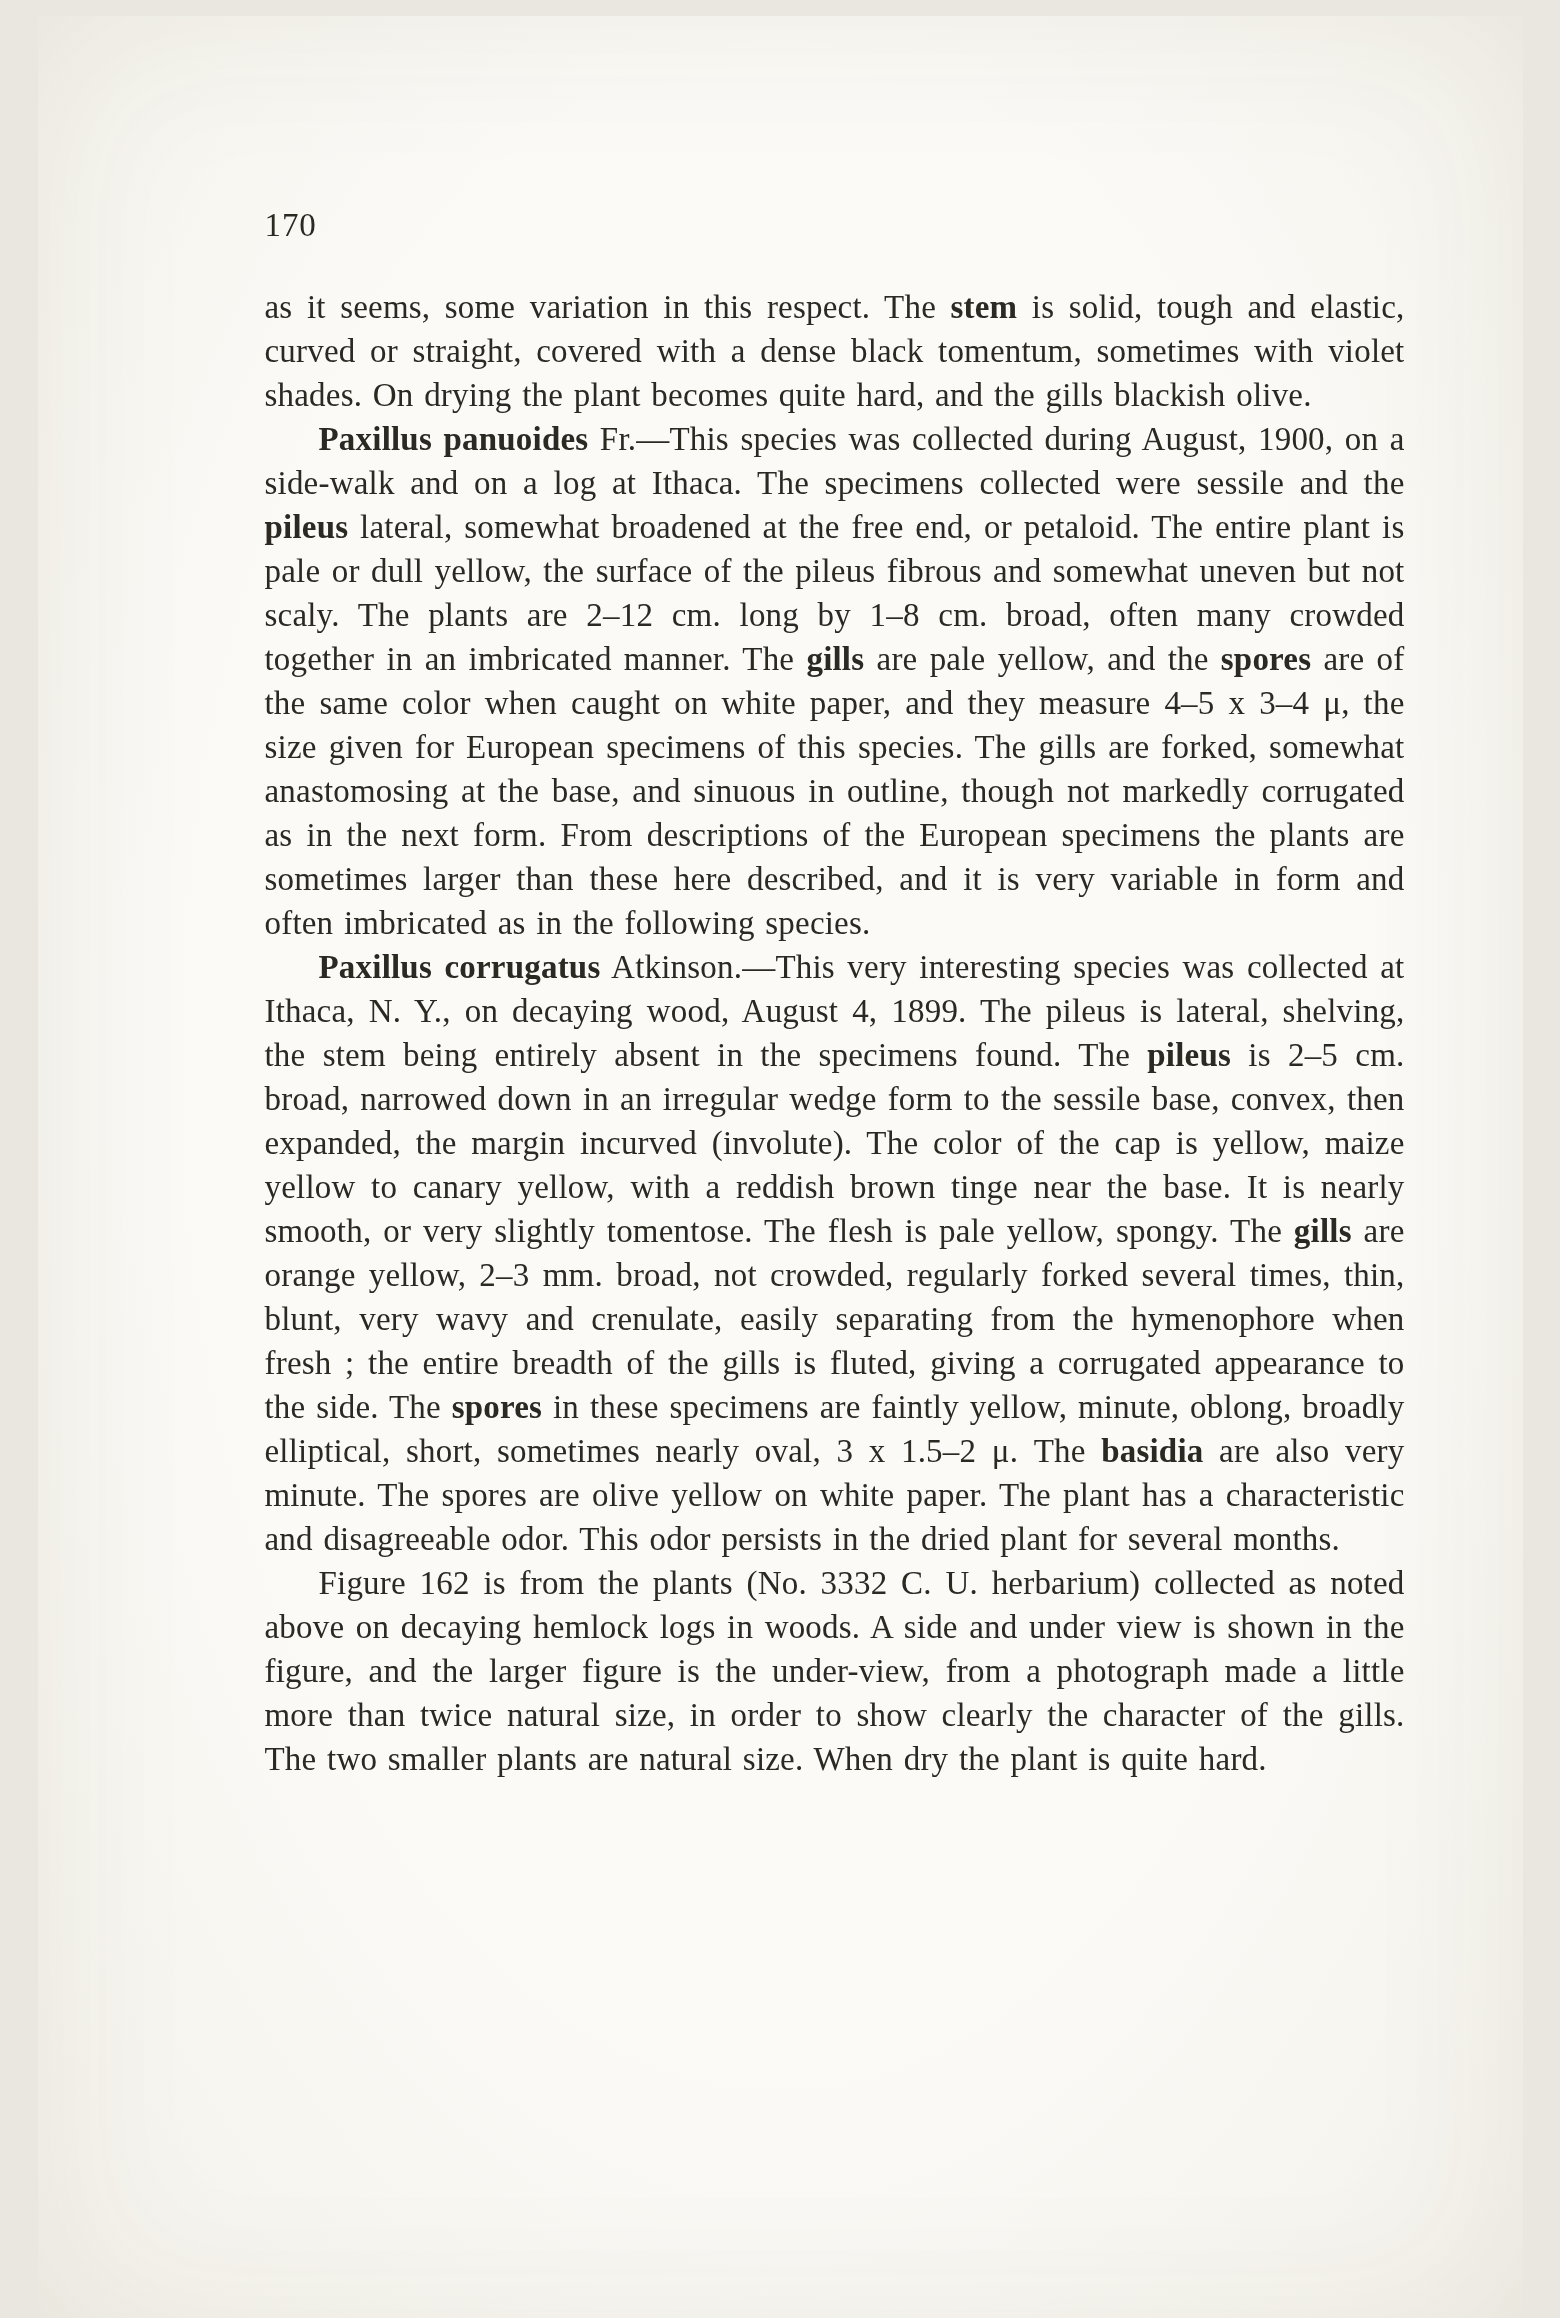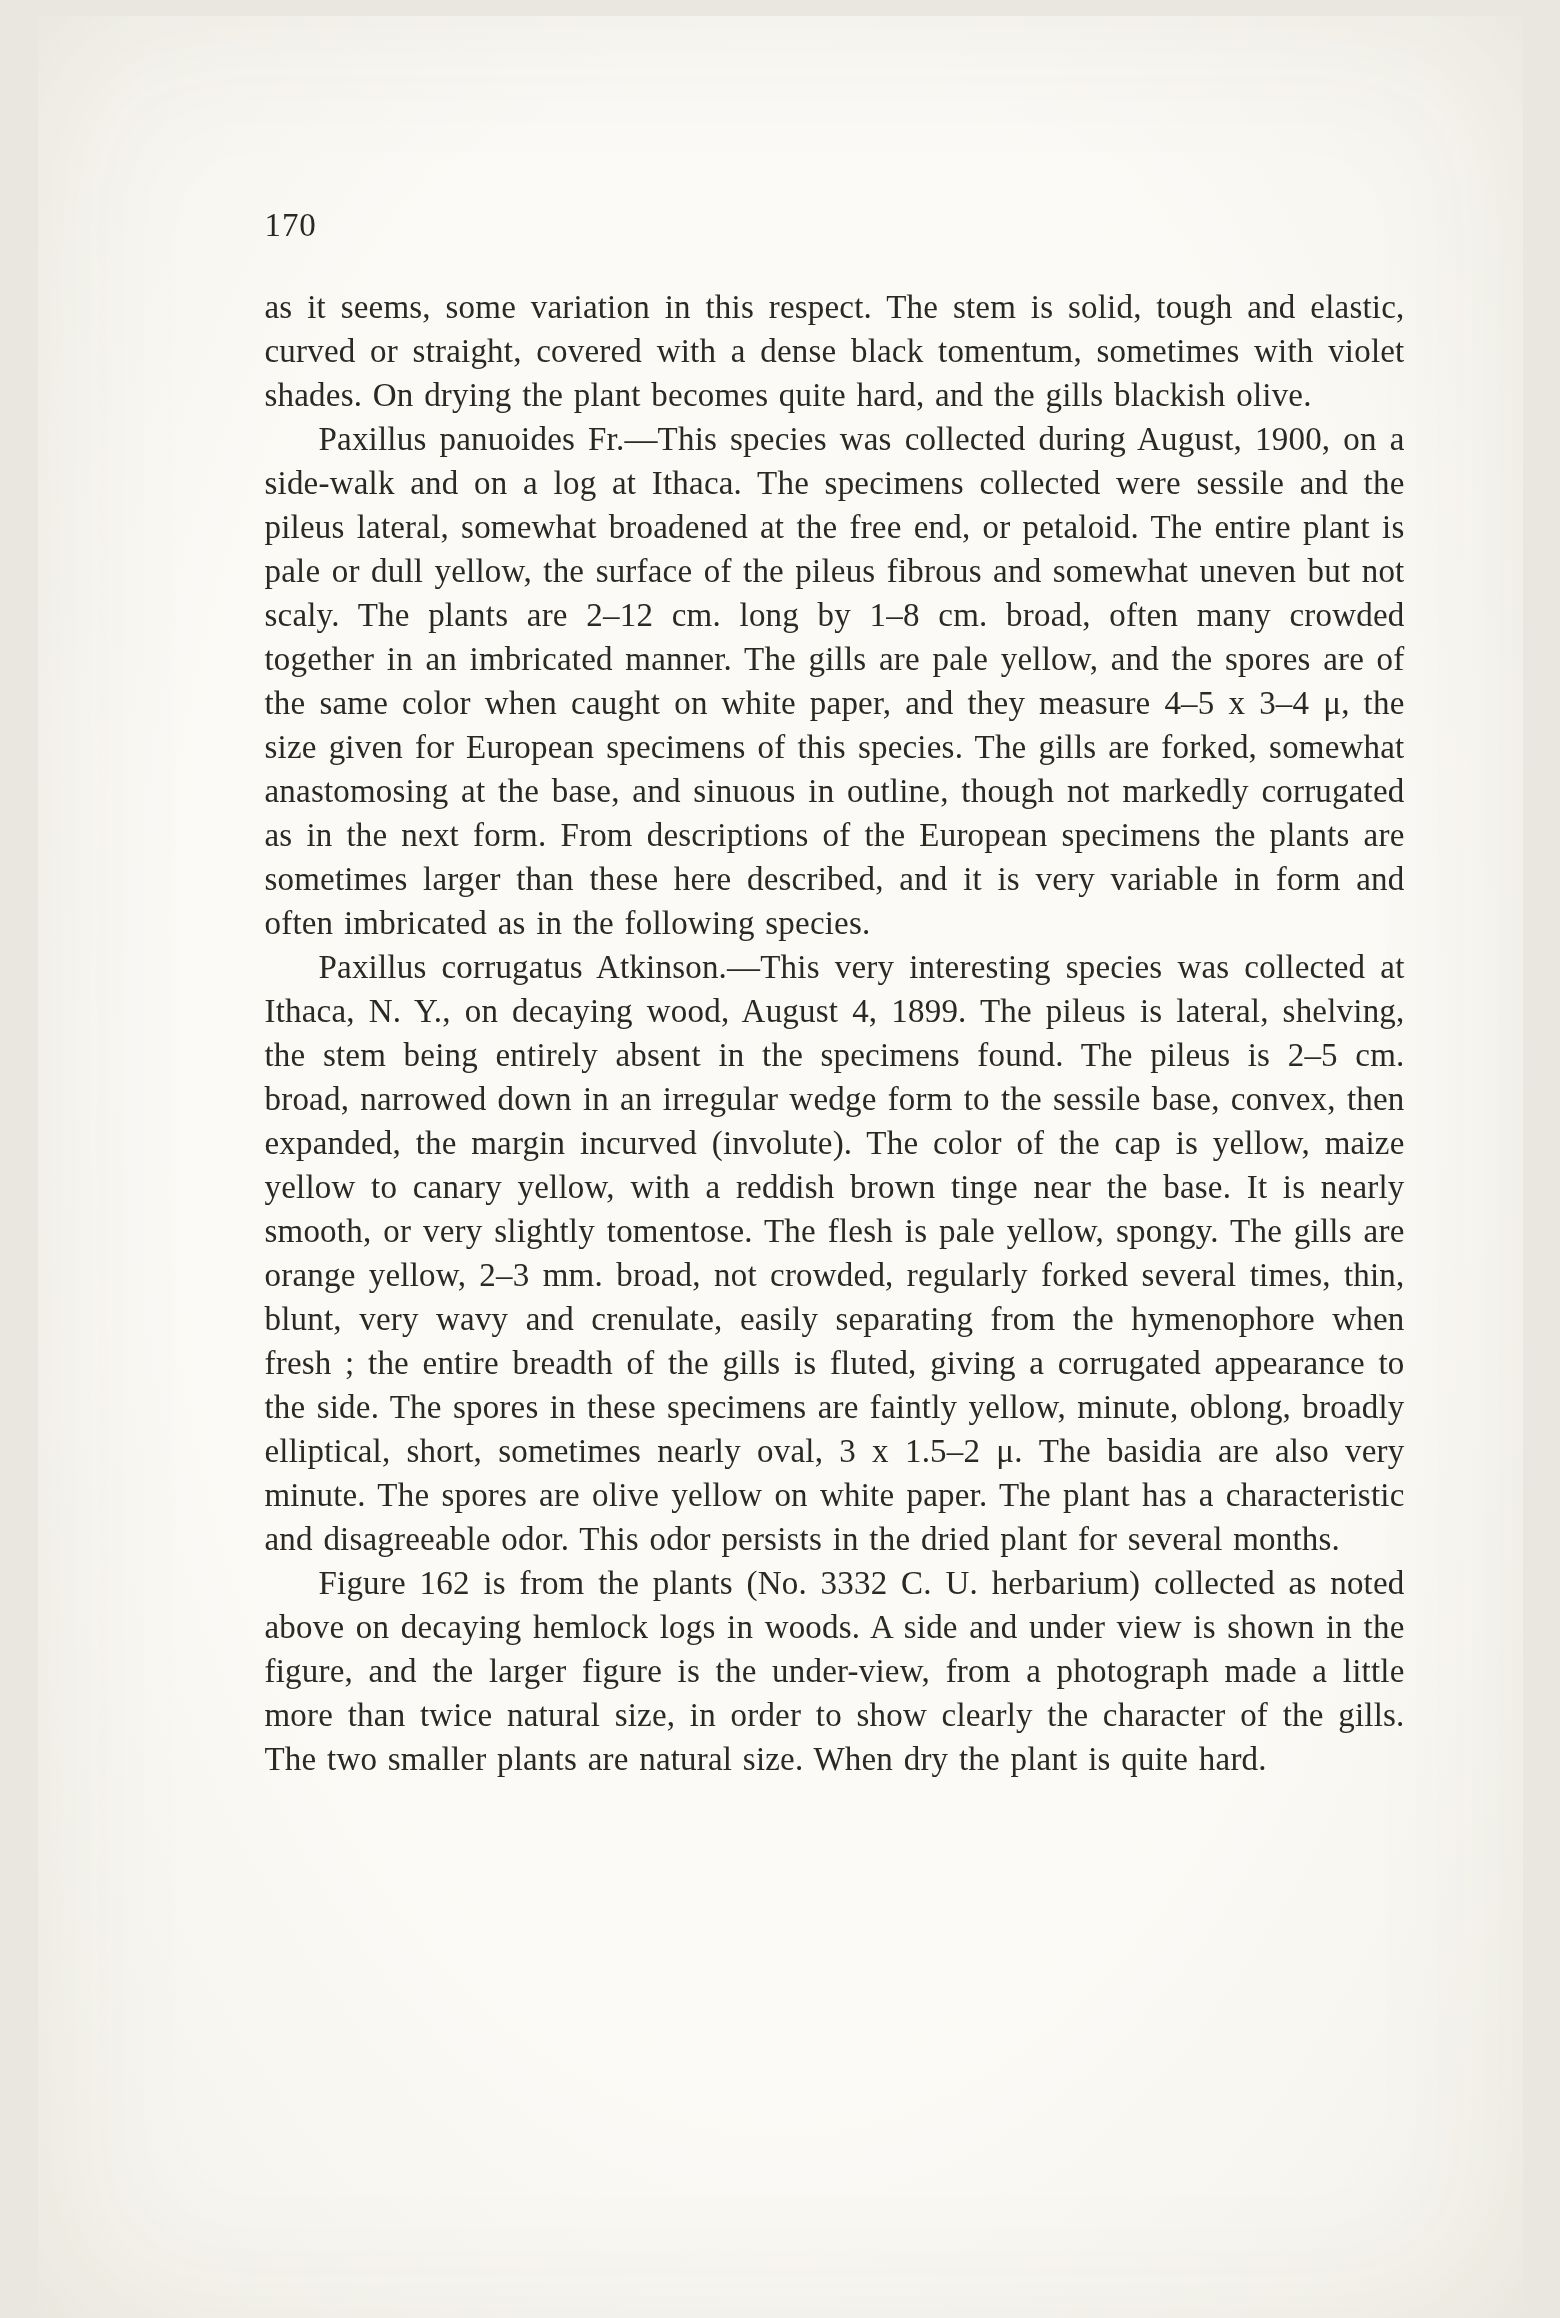--- a/index.html
+++ b/index.html
@@ -49,21 +49,21 @@
     font-size: 33px;
     line-height: 44px;
     text-align: justify;
     letter-spacing: 0.2px;
     word-spacing: 2.2px;
   }
   .text-block p.indent {
     text-indent: 54px;
   }
   .text-block b {
-    font-weight: normal;
+    font-weight: bold;
   }
 </style>
 </head>
 <body>
 
 <div class="page" style="color: rgb(43, 41, 34);">
   <div class="running-header">
     <span class="page-number">170</span>
   </div>
   <div class="text-block">

